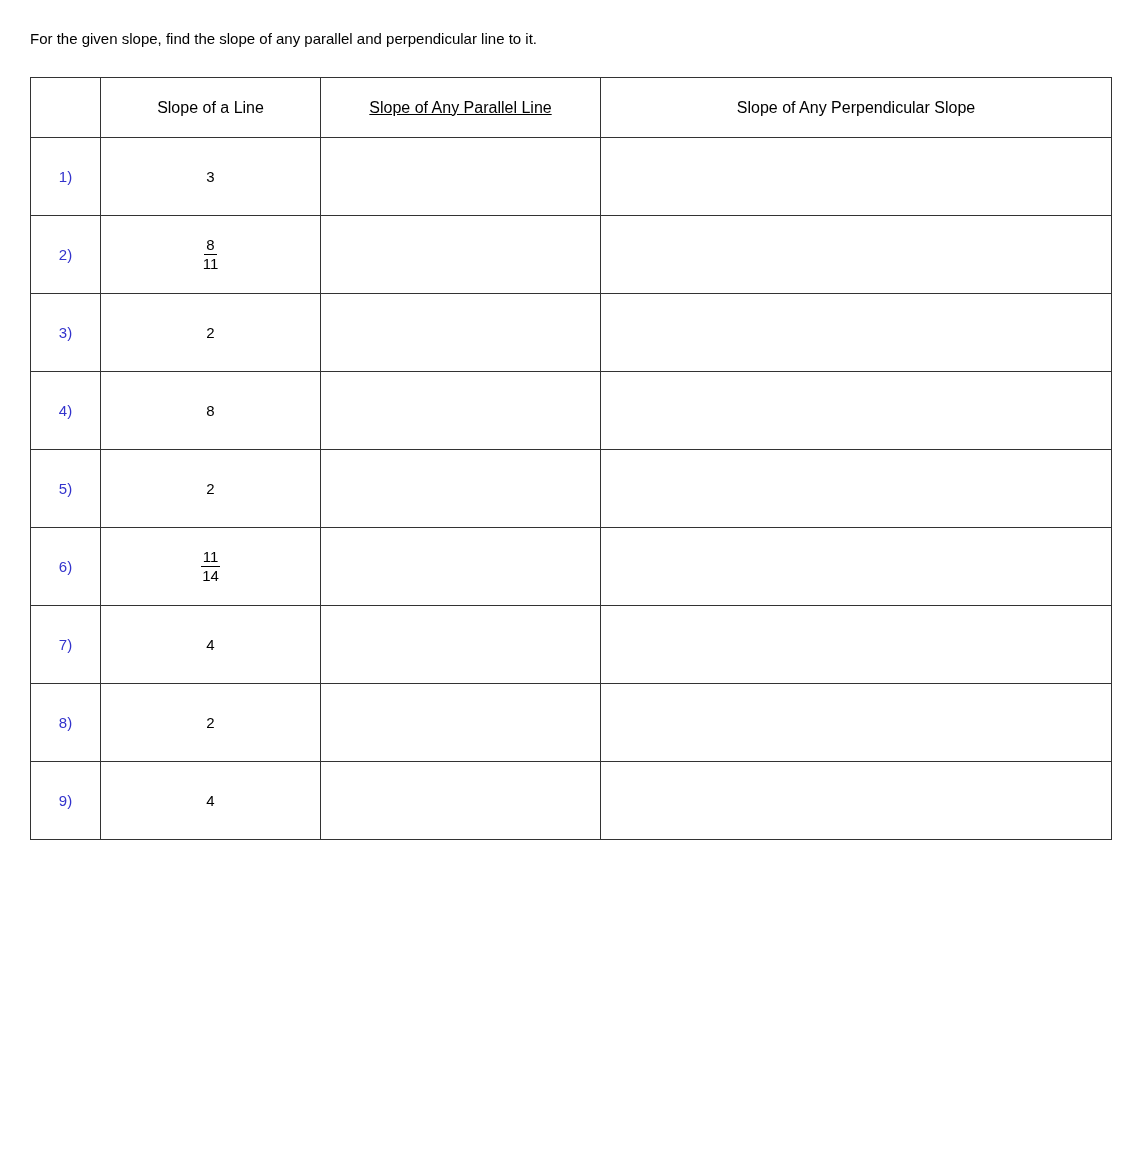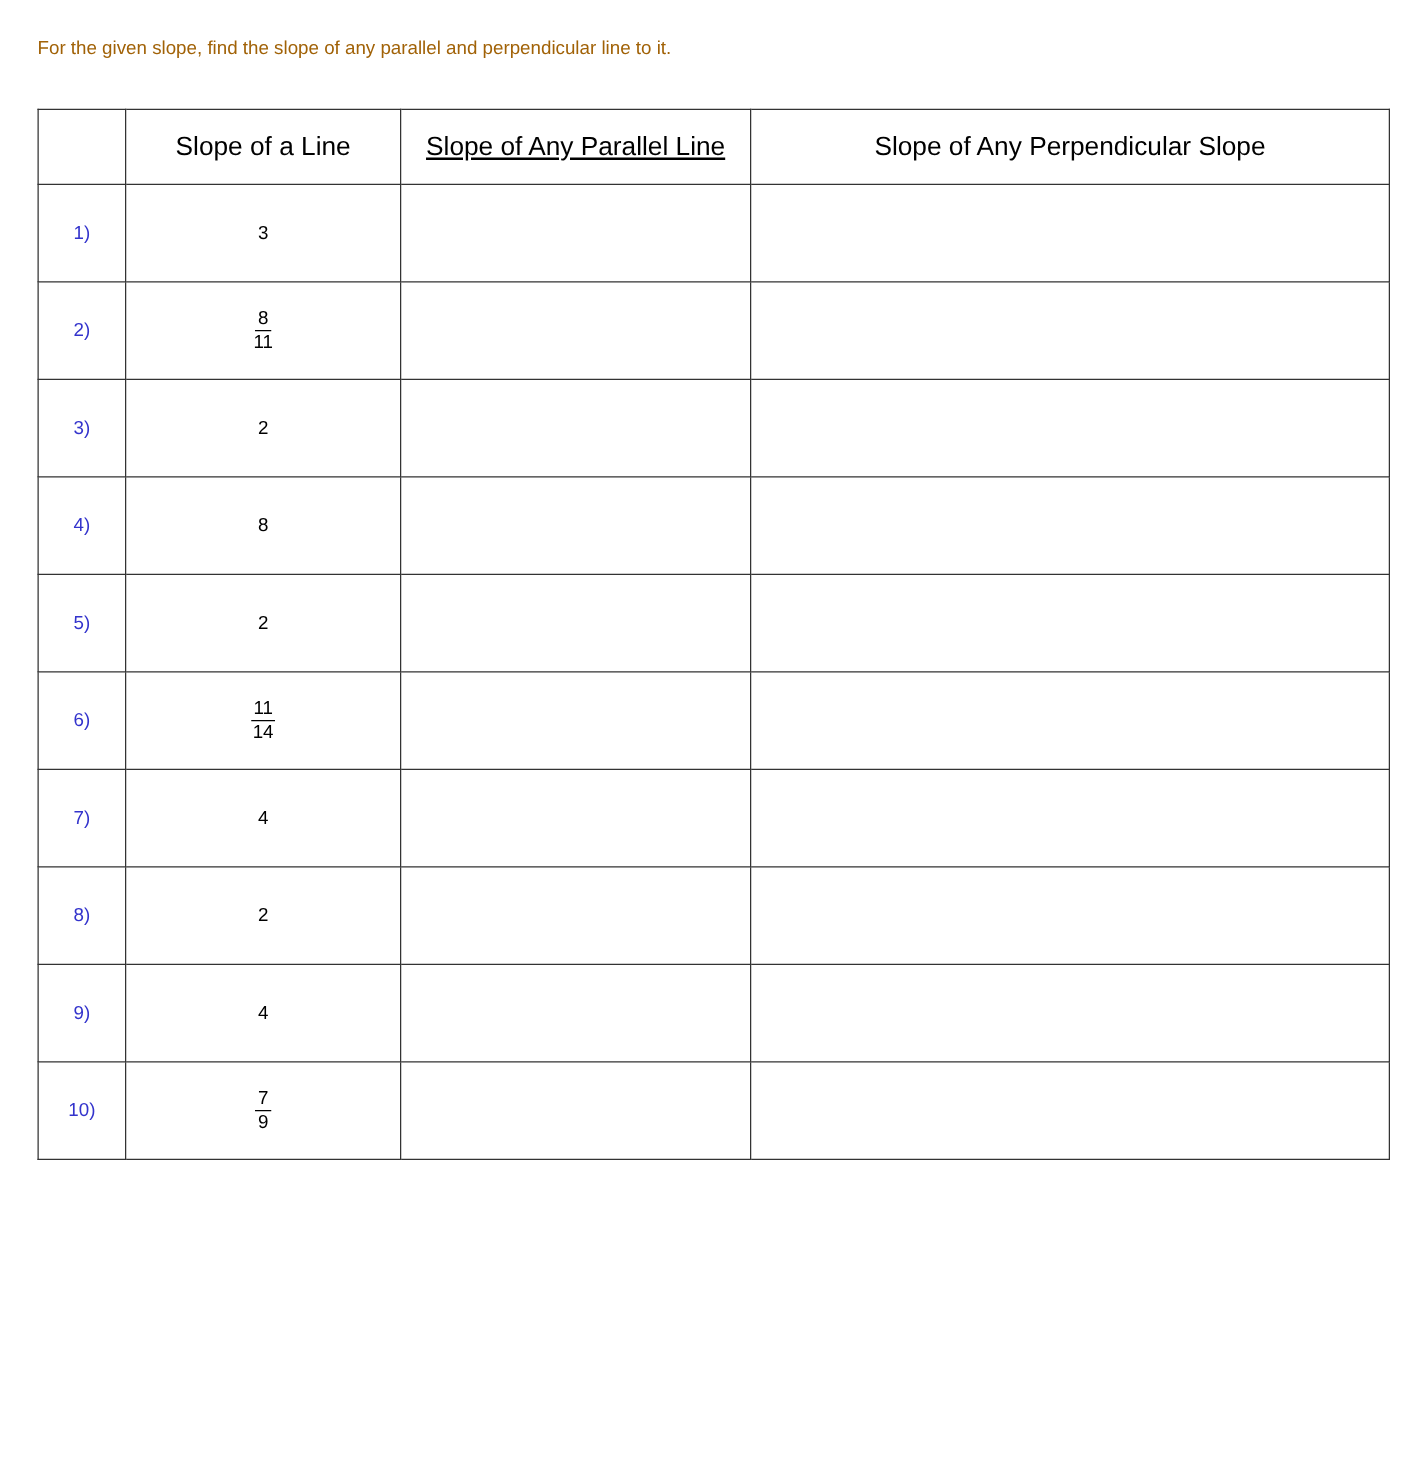--- a/index.html
+++ b/index.html
@@ -13,40 +13,40 @@
       font-size: 15px;
       background: #fff;
       color: #000;
       padding: 30px 30px;
       width: 1142px;
       min-height: 1167px;
     }
 
     .instructions {
       font-size: 15px;
-      margin-bottom: 40px;
-      color: #a16207;
+      margin-bottom: 30px;
+      color: #000000;
     }
 
     table {
       border-collapse: collapse;
       width: 100%;
       margin-top: 10px;
     }
 
     th, td {
       border: 1.5px solid #333;
       padding: 0;
       text-align: center;
       vertical-align: middle;
     }
 
     th {
       font-weight: normal;
-      font-size: 21px;
+      font-size: 16px;
       height: 60px;
       background: #fff;
     }
 
     td {
       height: 78px;
       font-size: 15px;
     }
 
     td.row-num {
@@ -161,23 +161,14 @@
         <td class="slope-val">2</td>
         <td class="parallel-col"></td>
         <td class="perpendicular-col"></td>
       </tr>
       <tr>
         <td class="row-num">9)</td>
         <td class="slope-val">4</td>
         <td class="parallel-col"></td>
         <td class="perpendicular-col"></td>
       </tr>
-      <tr>
-        <td class="row-num">10)</td>
-        <td class="slope-val"><span class="fraction">
-            <span class="numerator">7</span>
-            <span class="denominator">9</span>
-          </span></td>
-        <td class="parallel-col"></td>
-        <td class="perpendicular-col"></td>
-      </tr>
     </tbody>
 </table>
 
 </body></html>

